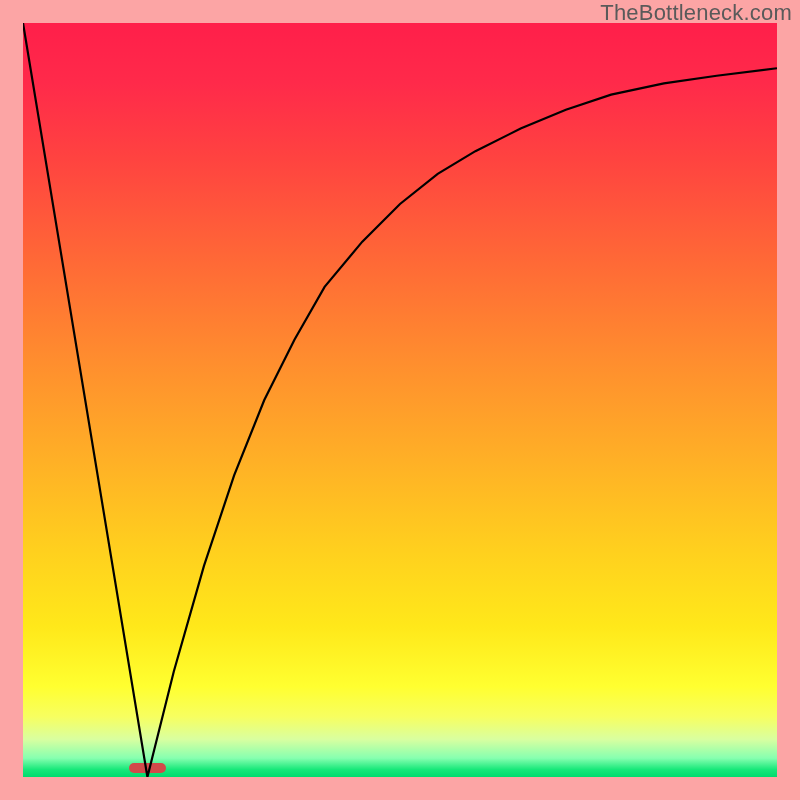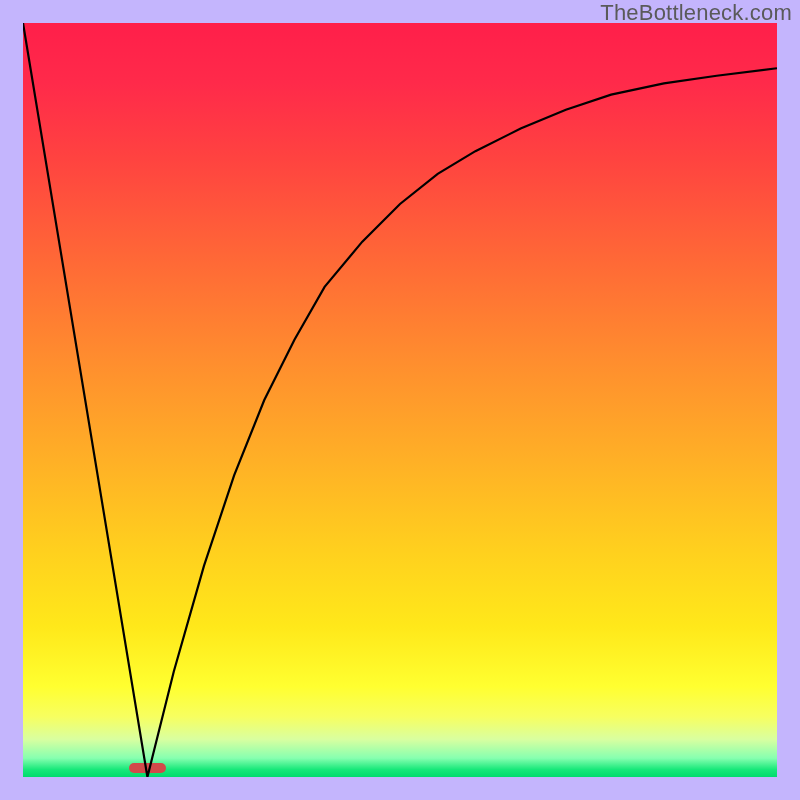--- a/index.html
+++ b/index.html
@@ -8,21 +8,21 @@
     width: 800px;
     height: 800px;
     overflow: hidden;
     background: #000;
     font-family: Arial, Helvetica, sans-serif;
   }
   .frame {
     position: relative;
     width: 800px;
     height: 800px;
-    background: #c4b5fd;
+    background: #fca5a5;
   }
   .plot-area {
     position: absolute;
     left: 23px;
     top: 23px;
     width: 754px;
     height: 754px;
     background: linear-gradient(to bottom,
       #ff1f4a 0%,
       #ff2a4a 8%,

